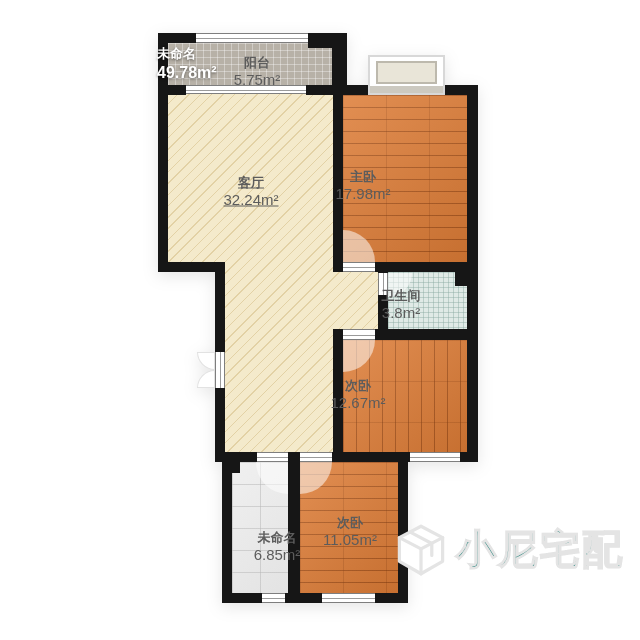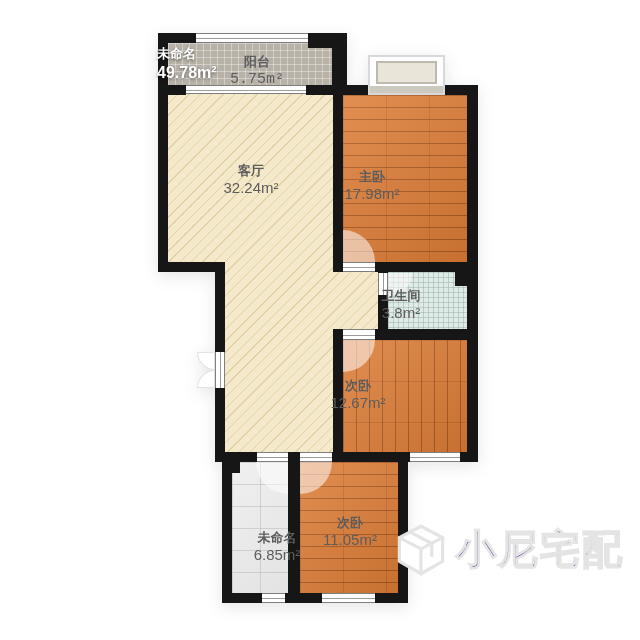--- a/index.html
+++ b/index.html
@@ -44,21 +44,21 @@
   .bay .sill{position:absolute;left:0;right:0;bottom:0;height:7px;background:#ccc9c0;}
 
   .label{position:absolute;transform:translate(-50%,-50%);text-align:center;color:#5c5c5c;line-height:1.25;white-space:nowrap;z-index:5;}
   .label .nm{display:block;font-size:13px;font-weight:600;}
   .label .ar{display:block;font-size:15px;font-weight:500;}
   .label-total{position:absolute;left:157px;top:46px;color:#fff;line-height:1.3;white-space:nowrap;z-index:6;text-shadow:0 1px 3px rgba(0,0,0,0.55);}
   .label-total .nm{display:block;font-size:13px;font-weight:600;}
   .label-total .ar{display:block;font-size:16px;font-weight:600;}
 
   .watermark{position:absolute;left:394px;top:522px;display:flex;align-items:center;gap:8px;z-index:0;}
-  .watermark .wm-text{font-size:40px;font-weight:bold;letter-spacing:2px;color:#4c1d95;
+  .watermark .wm-text{font-size:40px;font-weight:bold;letter-spacing:2px;color:#0f766e;
     -webkit-text-stroke:1.5px #e4e4e4;text-shadow:0 0 1px #e9e9e9;}
 </style>
 </head>
 <body>
 
 <div id="stage">
   <div id="plan">
 
     <div class="floor f-cream"></div>
     <div class="floor f-balcony" style="left:168px;top:43px;width:164px;height:50px;"></div>
@@ -119,29 +119,29 @@
     <div class="win-h" style="left:300px;top:452px;width:32px;height:10px;"></div>
     <div class="win-h" style="left:410px;top:452px;width:50px;height:10px;"></div>
     <div class="win-h" style="left:262px;top:593px;width:23px;height:10px;"></div>
     <div class="win-h" style="left:322px;top:593px;width:53px;height:10px;"></div>
 
     <div class="bay">
       <div class="inner"></div>
       <div class="sill"></div>
     </div>
 
-    <div class="label" style="left:257px;top:72px;font-family:Liberation Mono, monospace;">
+    <div class="label" style="left:257px;top:72px;">
       <span class="nm">阳台</span>
       <span class="ar">5.75m²</span>
     </div>
-    <div class="label" style="left:251px;top:180px;">
+    <div class="label" style="left:251px;top:192px;text-decoration:underline;">
       <span class="nm">客厅</span>
       <span class="ar">32.24m²</span>
     </div>
-    <div class="label" style="left:372px;top:186px;">
+    <div class="label" style="left:363px;top:186px;">
       <span class="nm">主卧</span>
       <span class="ar">17.98m²</span>
     </div>
     <div class="label" style="left:401px;top:305px;">
       <span class="nm">卫生间</span>
       <span class="ar">3.8m²</span>
     </div>
     <div class="label" style="left:358px;top:395px;">
       <span class="nm">次卧</span>
       <span class="ar">12.67m²</span>

